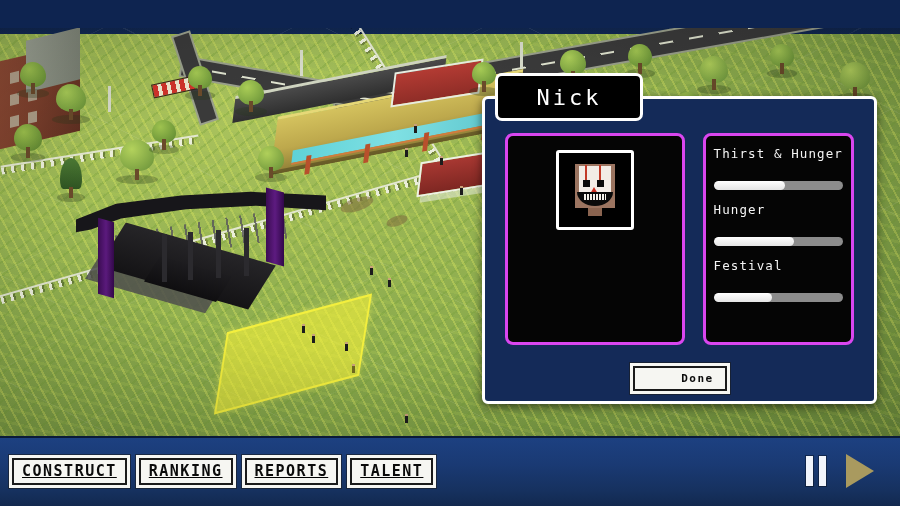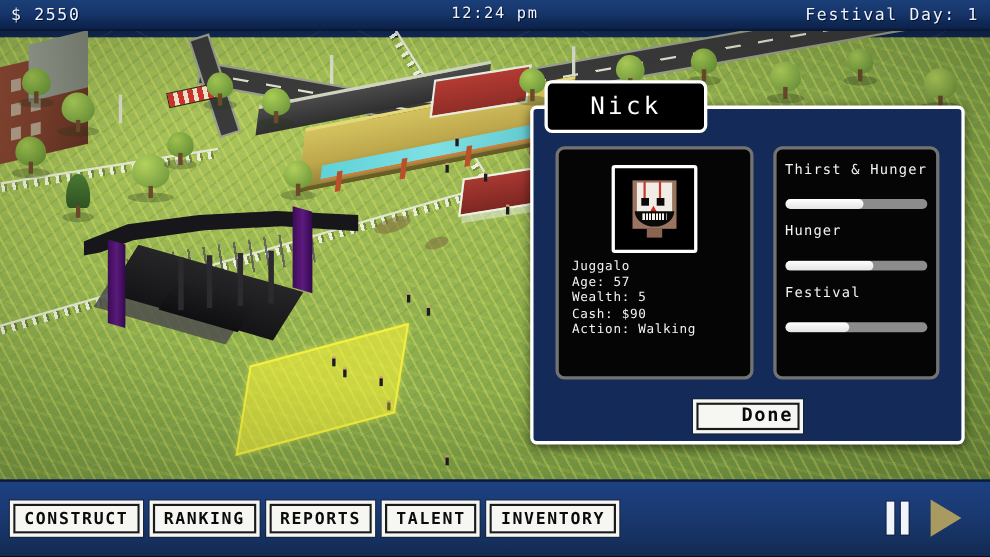--- a/index.html
+++ b/index.html
@@ -238,21 +238,21 @@
     font-family:"DejaVu Sans Mono", monospace;
   }
 
   #dlg-body{
     position:absolute; left:0; top:34px; width:100%; height:230px;
     display:flex; gap:18px; padding:0 20px;
   }
 
   .panel{
     background:#050505;
-    border:3px solid #737373;
+    border:3px solid #d946ef;
     border-radius:8px;
     padding:8px;
   }
   #info-panel{ width:190px; height:212px; position:relative; }
   #stats-panel{ width:160px; height:212px; position:relative; padding:10px 8px; }
 
   #avatar-frame{
     width:78px; height:80px; margin:6px auto 4px auto;
     border:3px solid #ffffff; border-radius:3px;
     background:#000;
@@ -310,35 +310,35 @@
     color:#0b0b0b;
     font-family:"DejaVu Sans Mono", monospace;
     font-weight:bold;
     letter-spacing:1.5px;
     border:2px solid #1a1a1a;
     outline:3px solid #f6f6f2;
     outline-offset:0px;
     box-shadow:0 0 0 4px rgba(25,25,25,.55);
     text-align:center;
   }
-  #done-btn{ width:94px; height:25px; font-size:17px; line-height:21px;padding-left:36px; }
+  #done-btn{ width:94px; height:25px; font-size:11px; line-height:21px;padding-left:36px; }
 
   
   #bottombar{
     position:absolute; left:0; bottom:0; width:900px; height:70px;
     background:linear-gradient(180deg,#1d4182 0%,#1a3a74 40%,#16315f 78%,#12294f 100%);
     z-index:40;
     display:flex; align-items:center;
   }
   #bottombar::before{
     content:""; position:absolute; left:0; top:0; width:100%; height:2px;
     background:#0a1a38;
   }
   #nav-buttons{
-    display:flex; align-items:center; gap:12px; padding-left:12px;
+    display:flex; align-items:center; gap:12px; padding-left:12px;text-decoration:underline;
   }
   .nav-btn{
     height:27px; font-size:15px; line-height:23px; padding:0 8px;
     white-space:nowrap;
   }
   #transport{
     margin-left:auto; display:flex; align-items:center; gap:18px; padding-right:26px;
   }
   #pause-btn{
     width:22px; height:30px; position:relative; cursor:pointer;
@@ -355,25 +355,20 @@
     border-top:17px solid transparent;
     border-bottom:17px solid transparent;
     border-left:28px solid #a99a5f;
   }
 </style>
 </head>
 <body>
 
 <div id="app">
 
-  <div id="topbar">
-    <div class="tb-text" id="tb-cash">$ 2550</div>
-    <div class="tb-text" id="tb-clock">12:24 pm</div>
-    <div class="tb-text" id="tb-day">Festival Day: 1</div>
-  </div>
 
   <div id="map">
     <div class="horizon"></div>
     <div class="field"></div>
     <div class="gridlines"></div>
 
     <div class="road" id="road-top">
         <div class="dash"></div>
       </div>
     <div class="road" id="road-mid">
@@ -549,27 +544,20 @@
             <div class="av-head"></div>
             <div class="av-face"></div>
             <div class="av-streak l"></div>
             <div class="av-streak r"></div>
             <div class="av-eye l"></div>
             <div class="av-eye r"></div>
             <div class="av-nose"></div>
             <div class="av-mouth"></div>
             <div class="av-teeth"></div>
           </div>
-        </div>
-        <div id="info-lines">
-          <div>Juggalo</div>
-          <div>Age: 57</div>
-          <div>Wealth: 5</div>
-          <div>Cash: $90</div>
-          <div>Action: Walking</div>
         </div>
       </div>
 
       <div class="panel" id="stats-panel">
         <div class="stat-block">
           <div class="stat-label">Thirst &amp; Hunger</div>
           <div class="stat-bar">
             <div class="stat-fill" style="width: 55%;"></div>
           </div>
         </div>
@@ -593,21 +581,20 @@
       <div class="grunge-btn" id="done-btn">Done</div>
     </div>
   </div>
 
   <div id="bottombar">
     <div id="nav-buttons">
       <div class="grunge-btn nav-btn">CONSTRUCT</div>
       <div class="grunge-btn nav-btn">RANKING</div>
       <div class="grunge-btn nav-btn">REPORTS</div>
       <div class="grunge-btn nav-btn">TALENT</div>
-      <div class="grunge-btn nav-btn">INVENTORY</div>
     </div>
     <div id="transport">
       <div id="pause-btn">
           <i></i>
           <i></i>
         </div>
       <div id="play-btn"></div>
     </div>
   </div>
 

